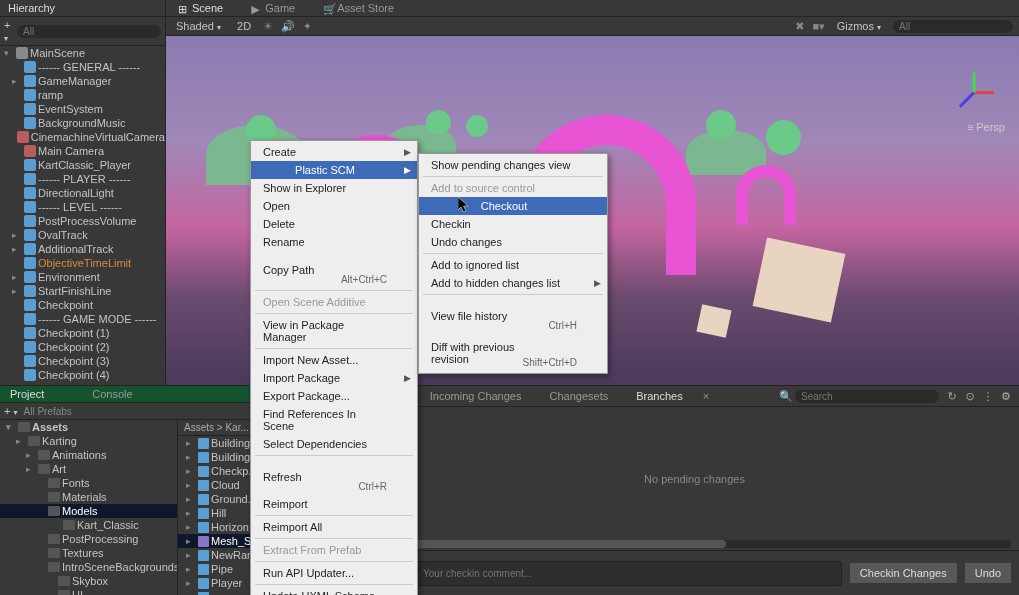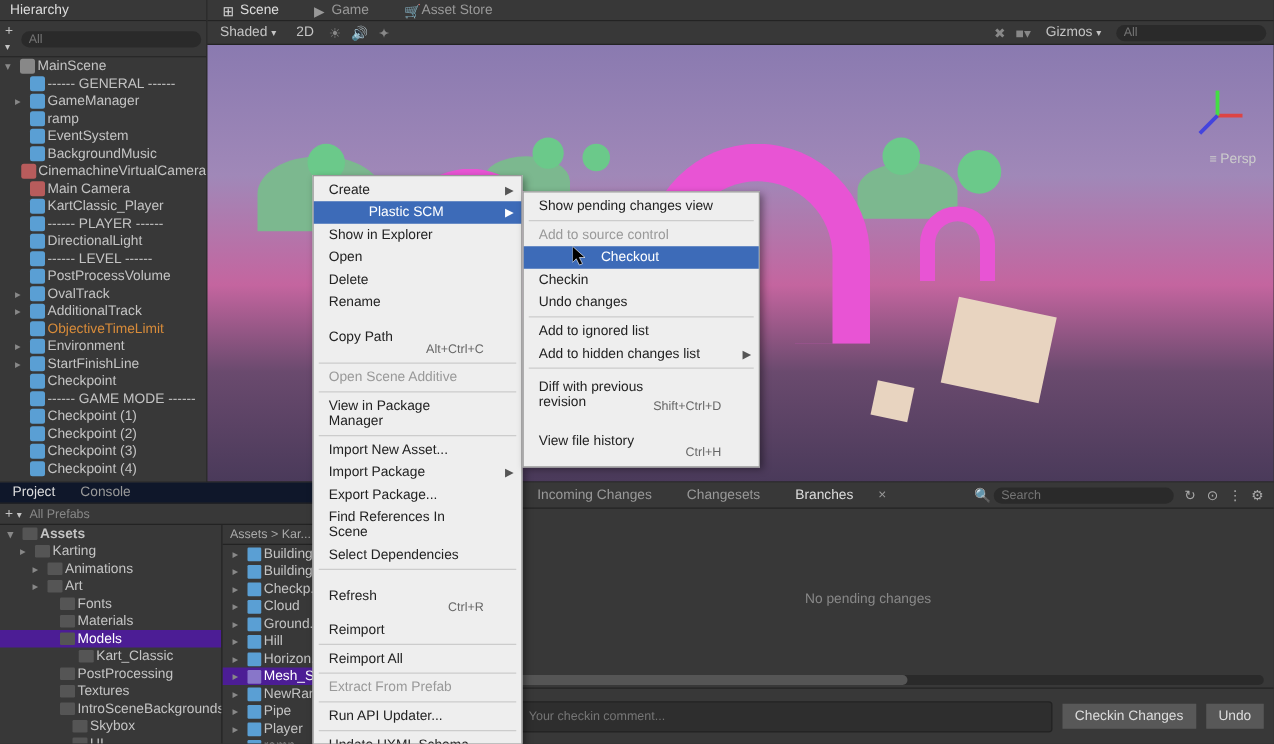--- a/index.html
+++ b/index.html
@@ -8,21 +8,21 @@
 .hierarchy-panel { width: 166px; background: #383838; border-right: 1px solid #232323; display: flex; flex-direction: column; }
 .panel-tab { background: #383838; padding: 2px 8px; color: #999; border-bottom: 1px solid #232323; }
 .panel-tab.active { color: #ddd; }
 .toolbar-row { background: #383838; padding: 2px 4px; border-bottom: 1px solid #232323; display: flex; align-items: center; gap: 4px; }
 .plus-btn { color: #c4c4c4; cursor: pointer; }
 .search-input { background: #2a2a2a; border: none; color: #888; padding: 1px 6px; border-radius: 8px; flex: 1; font-size: 10px; }
 .tree { flex: 1; overflow: hidden; background: #383838; }
 .tree-item { padding: 1px 0 1px 4px; display: flex; align-items: center; gap: 2px; white-space: nowrap; cursor: pointer; }
 .tree-item.l0 { padding-left: 4px; }
 .tree-item.l1 { padding-left: 12px; }
-.tree-item.selected { background: #4c1d95; color: #fff; }
+.tree-item.selected { background: #0f172a; color: #fff; }
 .tree-item.highlighted { color: #d98c3a; }
 .tree-arrow { width: 10px; display: inline-block; color: #888; font-size: 9px; }
 .obj-icon { width: 12px; height: 12px; display: inline-block; background: #5a9fd4; border-radius: 2px; flex-shrink: 0; }
 .obj-icon.scene { background: #888; }
 .obj-icon.cam { background: #b85c5c; }
 .scene-panel { flex: 1; display: flex; flex-direction: column; background: #2a2a2a; }
 .scene-tabs { display: flex; background: #383838; border-bottom: 1px solid #232323; padding: 0 4px; gap: 12px; }
 .scene-tab { padding: 2px 8px; color: #999; display: flex; align-items: center; gap: 4px; }
 .scene-tab.active { color: #ddd; }
 .tab-icon { width: 10px; height: 10px; display: inline-block; }
@@ -33,21 +33,21 @@
 .viewport { flex: 1; position: relative; background: linear-gradient(180deg, #8a7ab0 0%, #a088b8 30%, #c4659f 55%, #6a4a6e 75%, #4a3a5a 100%); overflow: hidden; }
 .hill { position: absolute; bottom: 120px; width: 100px; height: 60px; background: #7cb88f; border-radius: 50% 50% 0 0; }
 .tree-shape { position: absolute; width: 30px; height: 30px; background: #6bc98a; border-radius: 50%; }
 .arch { position: absolute; width: 120px; height: 120px; border: 22px solid #e854d4; border-bottom: none; border-radius: 60px 60px 0 0; }
 .cube { position: absolute; width: 40px; height: 40px; background: #e8d4c0; transform: rotate(12deg); }
 .gizmo { position: absolute; top: 30px; right: 20px; width: 50px; height: 50px; }
 .gizmo-axis { position: absolute; width: 20px; height: 3px; left: 25px; top: 25px; transform-origin: left center; }
 .persp-label { position: absolute; top: 85px; right: 14px; color: #ccc; font-size: 10px; }
 .bottom-row { display: flex; height: 210px; border-top: 1px solid #232323; }
 .project-panel { width: 370px; background: #383838; display: flex; flex-direction: column; border-right: 1px solid #232323; }
-.proj-tabs { display: flex; background: #0f172a; border-bottom: 1px solid #232323; }
+.proj-tabs { display: flex; background: #14532d; border-bottom: 1px solid #232323; gap: 28px; }
 .proj-tab { padding: 2px 10px; color: #999; }
 .proj-tab.active { color: #ddd; }
 .proj-toolbar { display: flex; padding: 2px 4px; border-bottom: 1px solid #232323; align-items: center; gap: 6px; }
 .proj-columns { display: flex; flex: 1; overflow: hidden; }
 .proj-col-left { width: 178px; border-right: 1px solid #232323; overflow: hidden; }
 .proj-col-right { flex: 1; overflow: hidden; }
 .breadcrumb { padding: 2px 6px; color: #aaa; border-bottom: 1px solid #232323; font-size: 10px; }
 .folder-icon { width: 12px; height: 10px; background: #555; display: inline-block; border-radius: 1px; flex-shrink: 0; }
 .prefab-icon { width: 11px; height: 11px; background: #5a9fd4; display: inline-block; border-radius: 1px; flex-shrink: 0; }
 .mesh-icon { width: 11px; height: 11px; background: #8876c9; display: inline-block; border-radius: 1px; flex-shrink: 0; }
@@ -338,25 +338,25 @@
     <div class="cm-sep"></div>
     <div class="cm-item">
       <span>Add to ignored list</span>
     </div>
     <div class="cm-item">
       <span>Add to hidden changes list</span>
       <span class="cm-arrow">▶</span>
     </div>
     <div class="cm-sep"></div>
     <div class="cm-item">
+      <span>View file history</span>
+      <span class="cm-shortcut">Ctrl+H</span>
+    </div>
+    <div class="cm-item">
       <span>Diff with previous revision</span>
       <span class="cm-shortcut">Shift+Ctrl+D</span>
-    </div>
-    <div class="cm-item">
-      <span>View file history</span>
-      <span class="cm-shortcut">Ctrl+H</span>
     </div>
   </div>
 <div class="cursor-arrow" style="left:458px;top:197px">
   <svg viewBox="0 0 12 16">
       <path d="M0,0 L0,13 L3,10 L5.5,15 L8,14 L5.5,9 L10,9 Z" fill="#000" stroke="#fff" stroke-width="0.5"></path>
     </svg>
 </div>
 
 </body></html>

